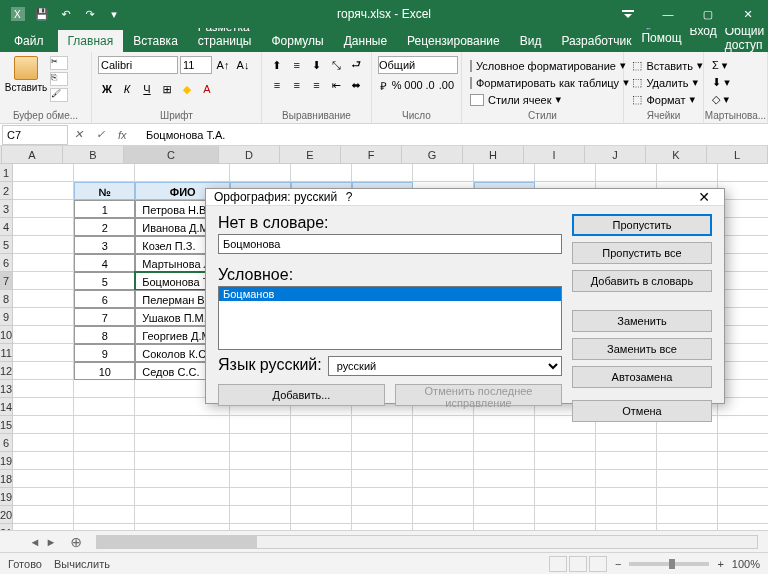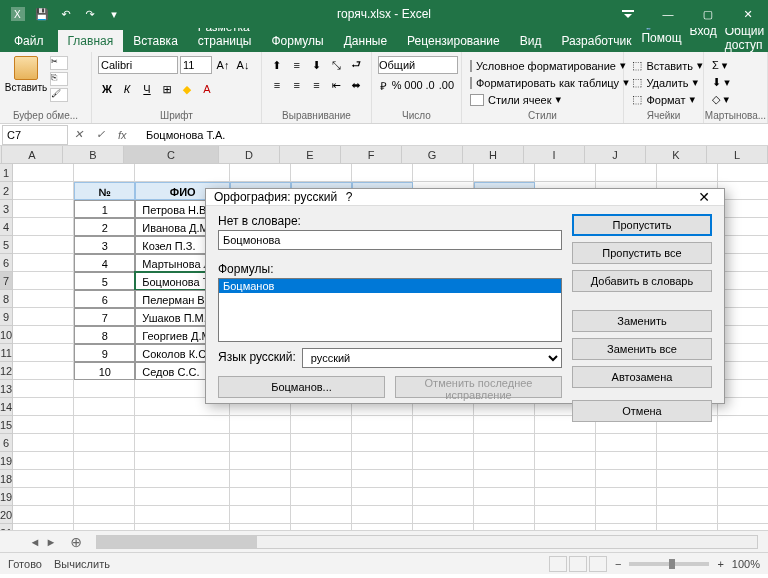--- a/index.html
+++ b/index.html
@@ -87,21 +87,21 @@
 .zoom-slider { width: 80px; height: 4px; background: #ccc; position: relative; }
 .zoom-thumb { position: absolute; left: 50%; top: -3px; width: 6px; height: 10px; background: #888; }
 
 .dialog { position: absolute; left: 188px; top: 188px; width: 520px; height: 216px; background: #f0f0f0; border: 1px solid #999; box-shadow: 3px 3px 12px rgba(0,0,0,0.3); display: flex; flex-direction: column; margin-left: 17px; }
 .dialog-title { height: 28px; background: #fff; border-bottom: 1px solid #ddd; display: flex; align-items: center; padding: 0 8px; font-size: 12px; }
 .dialog-title .close { margin-left: auto; width: 24px; text-align: center; cursor: pointer; font-size: 14px; }
 .dialog-title .help { width: 24px; text-align: center; cursor: pointer; }
 .dialog-body { flex: 1; padding: 8px 12px; display: flex; gap: 10px; }
 .dialog-left { flex: 1; display: flex; flex-direction: column; }
 .dialog-right { width: 140px; display: flex; flex-direction: column; gap: 6px; }
-.dlg-label { font-size: 12px; margin-bottom: 2px; }
+.dlg-label { font-size: 16px; margin-bottom: 2px; }
 .dlg-input { width: 100%; height: 20px; border: 1px solid #7a7a7a; background: #fff; font-size: 11px; padding: 0 4px; }
 .dlg-list { width: 100%; height: 64px; border: 1px solid #7a7a7a; background: #fff; font-size: 11px; overflow: hidden; }
 .dlg-list-item { padding: 1px 4px; }
 .dlg-list-item.sel { background: #0078d7; color: #fff; }
 .dlg-btn { height: 22px; border: 1px solid #adadad; background: #e1e1e1; font-size: 11px; cursor: pointer; }
 .dlg-btn.primary { border: 2px solid #0078d7; }
 .dlg-btn:disabled { color: #999; }
 .dlg-row { display: flex; align-items: center; gap: 6px; margin-top: 6px; }
 .dlg-select { flex: 1; height: 20px; border: 1px solid #7a7a7a; background: #fff; font-size: 11px; padding: 0 4px; }
 .dlg-bottom { display: flex; gap: 10px; margin-top: 8px; }
@@ -645,30 +645,30 @@
 <div class="dialog">
   <div class="dialog-title">
     <span>Орфография: русский</span>
     <span class="help">?</span>
     <span class="close">✕</span>
   </div>
   <div class="dialog-body">
     <div class="dialog-left">
       <div class="dlg-label">Нет в словаре:</div>
       <input class="dlg-input" value="Боцмонова" style="">
-      <div class="dlg-label" style="margin-top:12px">Формулы:</div>
+      <div class="dlg-label" style="margin-top:12px">Условное:</div>
       <div class="dlg-list">
         <div class="dlg-list-item sel">Боцманов</div>
       </div>
       <div class="dlg-row">
         <span class="dlg-label">Язык русский:</span>
         <select class="dlg-select"><option>русский</option></select>
       </div>
       <div class="dlg-bottom">
-        <button class="dlg-btn">Боцманов...</button>
+        <button class="dlg-btn">Добавить...</button>
         <button class="dlg-btn" disabled="">Отменить последнее исправление</button>
       </div>
     </div>
     <div class="dialog-right">
       <button class="dlg-btn primary">Пропустить</button>
       <button class="dlg-btn">Пропустить все</button>
       <button class="dlg-btn">Добавить в словарь</button>
       <div style="height:6px"></div>
       <button class="dlg-btn">Заменить</button>
       <button class="dlg-btn">Заменить все</button>

